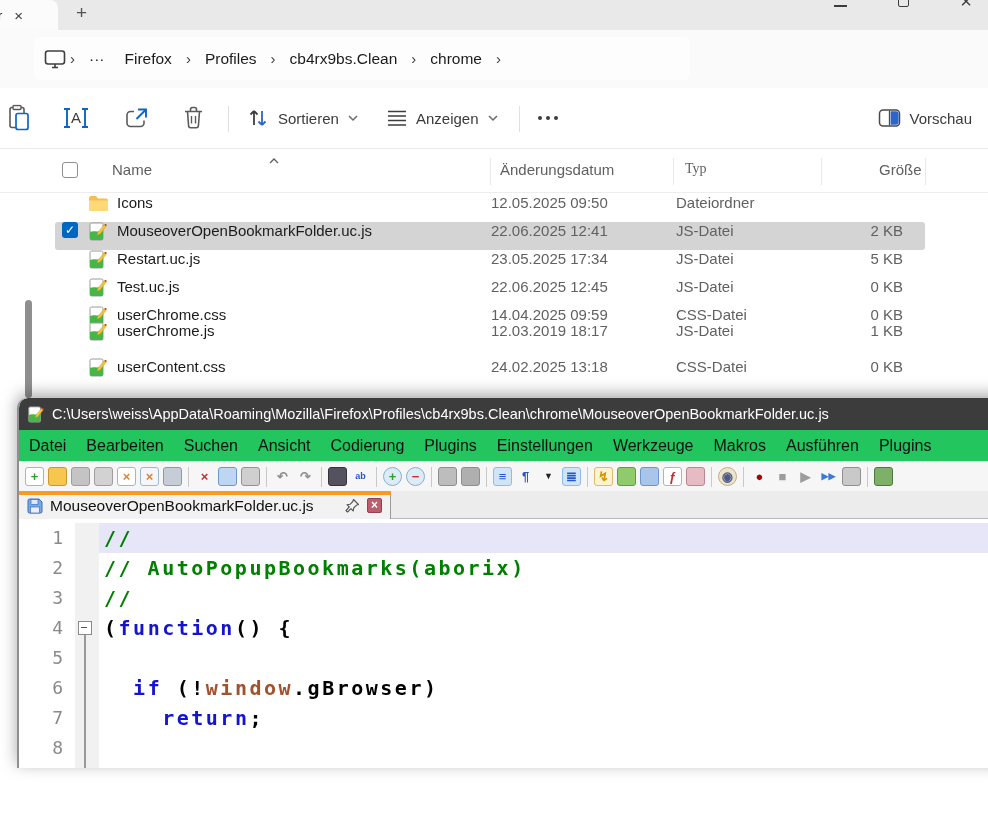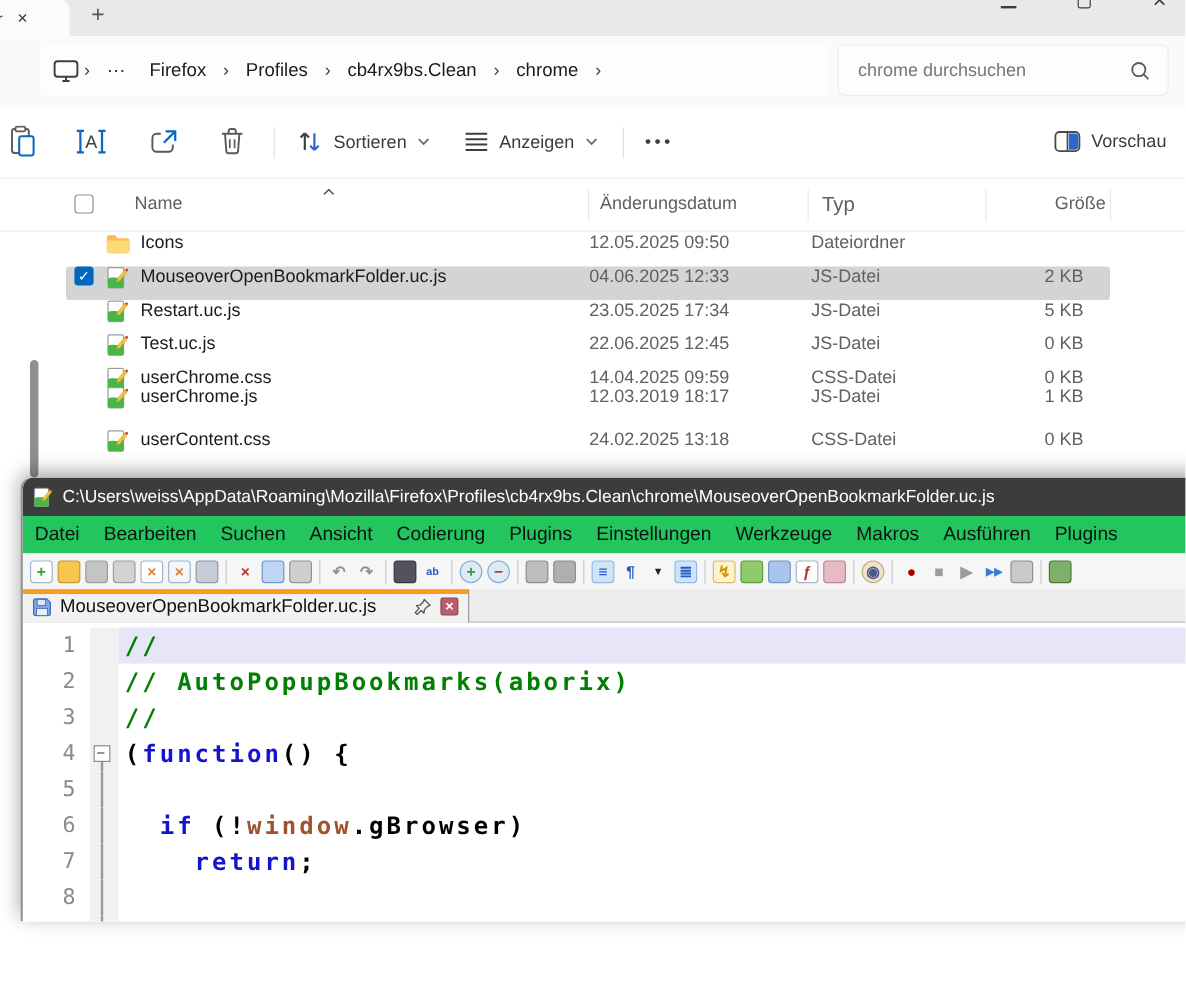--- a/index.html
+++ b/index.html
@@ -33,21 +33,21 @@
   .ci{position:absolute;top:50%;transform:translateY(-50%);display:flex;align-items:center;gap:8px;}
   .cmd-sep{position:absolute;top:18px;width:1px;height:26px;background:#E0E0E0;}
   .cmd-label{font-size:15px;color:#3b3b3b;white-space:nowrap;}
 
   .ex-list{position:absolute;top:149px;left:0;width:988px;height:249px;background:#fff;}
   .lh{position:absolute;top:0;left:0;width:988px;height:44px;border-bottom:1px solid #EDEDED;box-sizing:border-box;}
   .lh-cb{position:absolute;left:62px;top:13px;width:16px;height:16px;border:1px solid #8f8f8f;border-radius:3px;box-sizing:border-box;}
   .lh-name{position:absolute;left:112px;top:12px;font-size:15px;color:#5f5f5f;}
   .lh-caret{position:absolute;left:268px;top:1px;}
   .lh-date{position:absolute;left:500px;top:12px;font-size:15px;color:#5f5f5f;}
-  .lh-type{position:absolute;left:685px;top:12px;font-size:17px;color:#5f5f5f;}
+  .lh-type{position:absolute;left:685px;top:12px;font-size:14px;color:#5f5f5f;font-family:Liberation Serif, serif;}
   .lh-size{position:absolute;left:879px;top:12px;font-size:15px;color:#5f5f5f;}
   .col-sep{position:absolute;top:9px;width:1px;height:27px;background:#E9E9E9;}
 
   #file-rows{position:absolute;top:45px;left:0;width:988px;}
   .frow{position:absolute;left:55px;width:870px;height:28px;display:flex;align-items:flex-start;border-radius:3px;}
   .frow.selected{background:#D4D4D4;}
   .rcb{width:16px;height:16px;margin-left:7px;background:#0067C0;border-radius:3px;color:#fff;font-size:12px;
        line-height:16px;text-align:center;visibility:hidden;flex:none;}
   .rcb::after{content:"✓";}
   .frow.selected .rcb{visibility:visible;}
@@ -130,29 +130,20 @@
     <span class="crumb-item">···</span>
         <span class="crumb-item">Firefox</span>
         <span class="crumb-sep">›</span>
         <span class="crumb-item">Profiles</span>
         <span class="crumb-sep">›</span>
         <span class="crumb-item">cb4rx9bs.Clean</span>
         <span class="crumb-sep">›</span>
         <span class="crumb-item">chrome</span>
         <span class="crumb-sep">›</span>
       </div>
-    <div class="search-box">
-      <input class="search-input" placeholder="chrome durchsuchen" style="">
-      <span style="display:inline-flex;">
-        <svg width="18" height="18" viewBox="0 0 18 18">
-            <circle cx="8" cy="8" r="5.5" fill="none" stroke="#5a5a5a" stroke-width="1.5"></circle>
-            <path d="M12.2 12.2L16 16" stroke="#5a5a5a" stroke-width="1.5"></path>
-          </svg>
-      </span>
-    </div>
   </div>
 
   <div class="ex-cmd">
     <span class="ci" style="left:8px">
       <svg width="22" height="27" viewBox="0 0 22 27">
           <rect x="2" y="3" width="14" height="20" rx="2" fill="none" stroke="#5a5a5a" stroke-width="1.6"></rect>
           <rect x="5" y="1" width="8" height="4" rx="1" fill="#fff" stroke="#5a5a5a" stroke-width="1.4"></rect>
           <rect x="8" y="9" width="12" height="16" rx="2" fill="#fff" stroke="#0b67c2" stroke-width="1.7"></rect>
         </svg>
     </span>
@@ -258,21 +249,21 @@
 
       <span class="ficon file">
         <svg width="19" height="19" viewBox="0 0 19 19">
               <rect x="2" y="1" width="13" height="17" rx="1.5" fill="#fff" stroke="#9a9a9a"></rect>
               <path d="M2 10c4-2 7 1 13-2v8.5a1.5 1.5 0 0 1-1.5 1.5h-10A1.5 1.5 0 0 1 2 16.5z" fill="#46B649"></path>
               <path d="M10 10L16.5 2.5l1.8 1.6L12 12l-2.8.9z" fill="#F3C53C" stroke="#C89A20" stroke-width=".5"></path>
               <circle cx="17.6" cy="3" r="1" fill="#C0392B"></circle>
             </svg>
       </span>
       <span class="fname">MouseoverOpenBookmarkFolder.uc.js</span>
-      <span class="fdate">04.06.2025 12:33</span>
+      <span class="fdate">22.06.2025 12:41</span>
       <span class="ftype">JS-Datei</span>
       <span class="fsize">2 KB</span>
     </div>
         <div class="frow kind-file" style="top: 56px;">
       <span class="rcb"></span>
 
       <span class="ficon file">
         <svg width="19" height="19" viewBox="0 0 19 19">
               <rect x="2" y="1" width="13" height="17" rx="1.5" fill="#fff" stroke="#9a9a9a"></rect>
               <path d="M2 10c4-2 7 1 13-2v8.5a1.5 1.5 0 0 1-1.5 1.5h-10A1.5 1.5 0 0 1 2 16.5z" fill="#46B649"></path>

